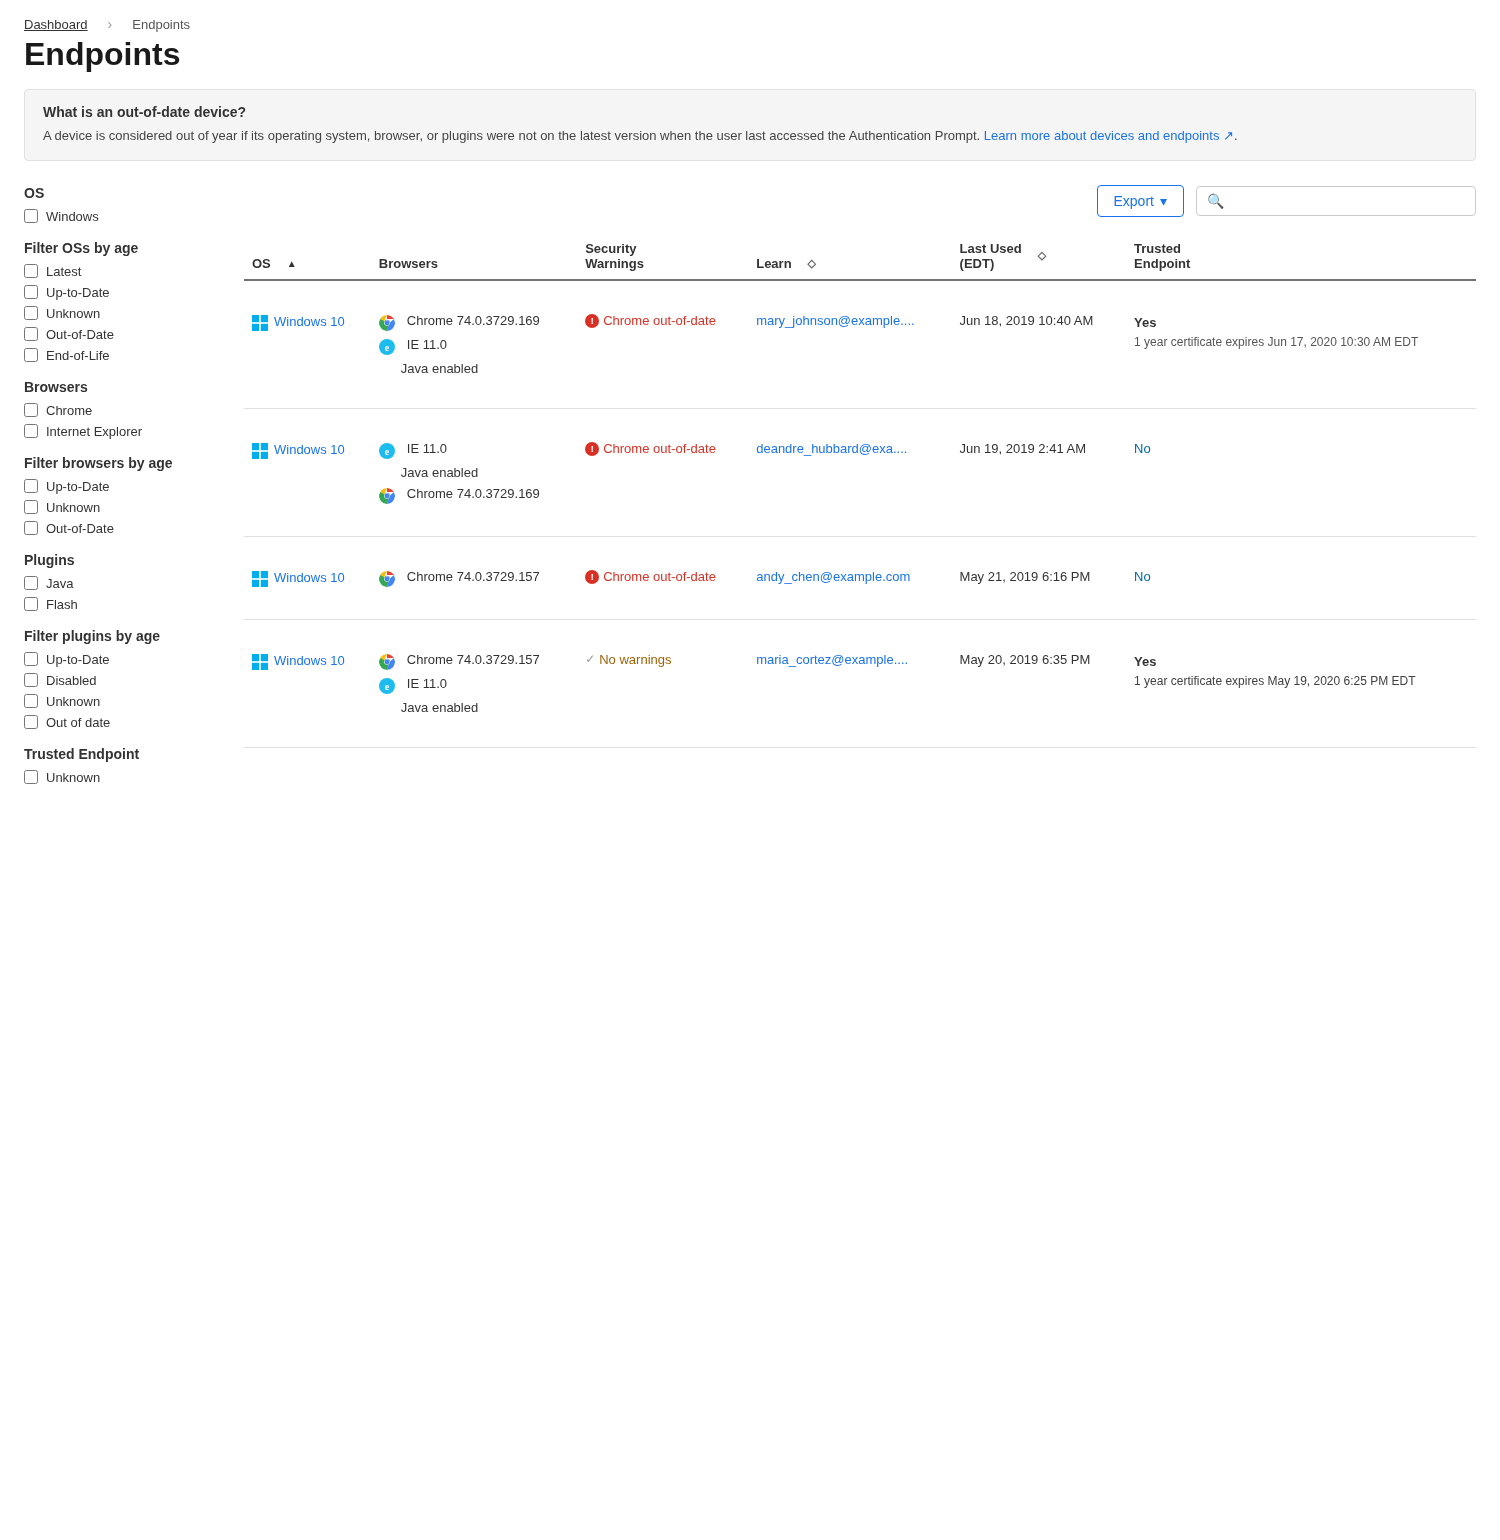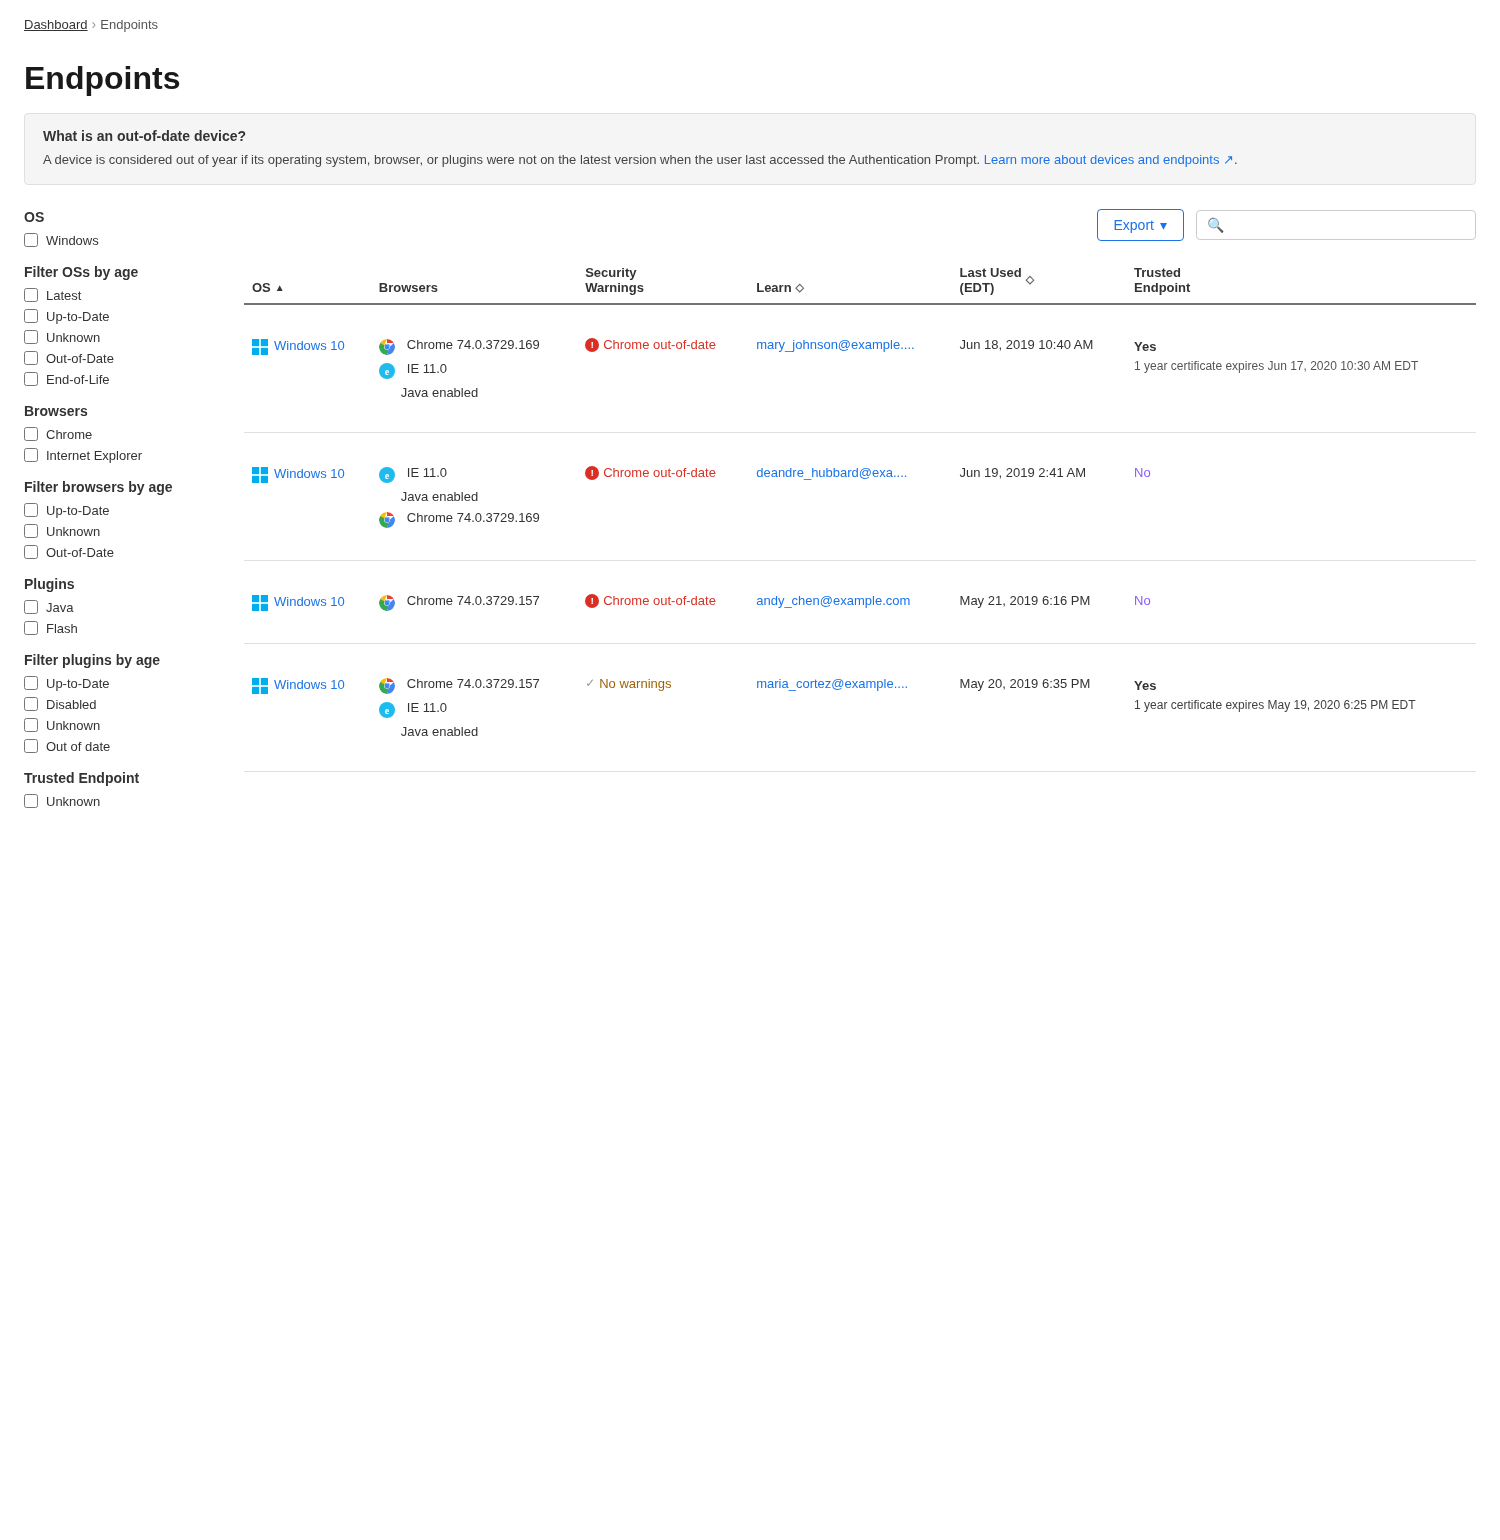--- a/index.html
+++ b/index.html
@@ -1,21 +1,21 @@
 <!DOCTYPE html>
 <html><head>
   <meta charset="utf-8">
   <style>
     * { box-sizing: border-box; margin: 0; padding: 0; }
     body { font-family: -apple-system, BlinkMacSystemFont, "Segoe UI", Arial, sans-serif; font-size: 14px; color: #333; background: #fff; }
     
     .page { padding: 16px 24px; max-width: 1500px; }
     
     
-    .breadcrumb { display: flex; align-items: center; gap: 4px; margin-bottom: 28px; font-size: 13px; color: #555; }
+    .breadcrumb { display: flex; align-items: center; gap: 20px; margin-bottom: 4px; font-size: 13px; color: #555; }
     .breadcrumb a { color: #333; text-decoration: underline; cursor: pointer; }
     .breadcrumb-sep { color: #999; font-size: 14px; }
     
     
     .page-title { font-size: 32px; font-weight: 700; color: #1a1a1a; margin-bottom: 16px; }
     
     
     .info-box { background: #f5f5f5; border: 1px solid #e0e0e0; border-radius: 4px; padding: 14px 18px; margin-bottom: 24px; }
     .info-box-title { font-weight: 700; font-size: 14px; margin-bottom: 6px; }
     .info-box-text { font-size: 13px; color: #444; line-height: 1.5; }
@@ -37,34 +37,34 @@
     
     .toolbar { display: flex; justify-content: flex-end; align-items: center; gap: 12px; margin-bottom: 16px; }
     .export-btn { display: flex; align-items: center; gap: 6px; padding: 7px 16px; border: 1px solid #1a73e8; border-radius: 4px; background: #fff; color: #1a73e8; font-size: 14px; font-weight: 500; cursor: pointer; }
     .search-input-wrap { display: flex; align-items: center; border: 1px solid #ccc; border-radius: 4px; padding: 6px 10px; gap: 8px; background: #fff; min-width: 280px; }
     .search-input-wrap input { border: none; outline: none; font-size: 14px; width: 100%; }
     
     
     .endpoints-table { width: 100%; border-collapse: collapse; }
     .endpoints-table th { text-align: left; font-weight: 700; font-size: 13px; padding: 8px 12px 8px 8px; border-bottom: 2px solid #737373; white-space: nowrap; vertical-align: bottom; }
     .endpoints-table td { padding: 32px 8px; vertical-align: top; border-bottom: 1px solid #e0e0e0; font-size: 13px; }
-    .th-sort { display: inline-flex; align-items: center; gap: 4px; cursor: pointer; }
+    .th-sort { display: inline-flex; align-items: center; gap: 16px; cursor: pointer; }
     .th-diamond { display: inline; cursor: pointer; color: #666; font-size: 11px; }
     
     .os-link { color: #1a73e8; text-decoration: none; font-weight: 500; cursor: pointer; display: flex; align-items: center; gap: 6px; white-space: nowrap; }
     
     .browser-entry { display: flex; align-items: flex-start; gap: 12px; margin-bottom: 6px; }
     .browser-entry:last-child { margin-bottom: 0; }
     .warning-entry { display: flex; align-items: flex-start; gap: 4px; color: #d93025; }
     .no-warning-entry { display: flex; align-items: flex-start; gap: 4px; color: #999; }
     
     .user-link { color: #1a73e8; text-decoration: none; cursor: pointer; }
     
     .trusted-yes { color: #333; font-size: 13px; line-height: 1.5; }
-    .trusted-no { color: #8b5cf6; font-size: 13px; }
+    .trusted-no { color: #0369a1; font-size: 13px; }
     
     
     .win-icon { display: inline-flex; width: 16px; height: 16px; flex-shrink: 0; margin-top: 2px; }
     .win-icon svg { width: 16px; height: 16px; }
     
     .chrome-icon { display: inline-flex; width: 16px; height: 16px; border-radius: 50%; flex-shrink: 0; margin-top: 2px; overflow: hidden; }
     .ie-icon { display: inline-flex; width: 16px; height: 16px; flex-shrink: 0; margin-top: 2px; }
     
     .sort-arrow { font-size: 10px; }
   </style>

